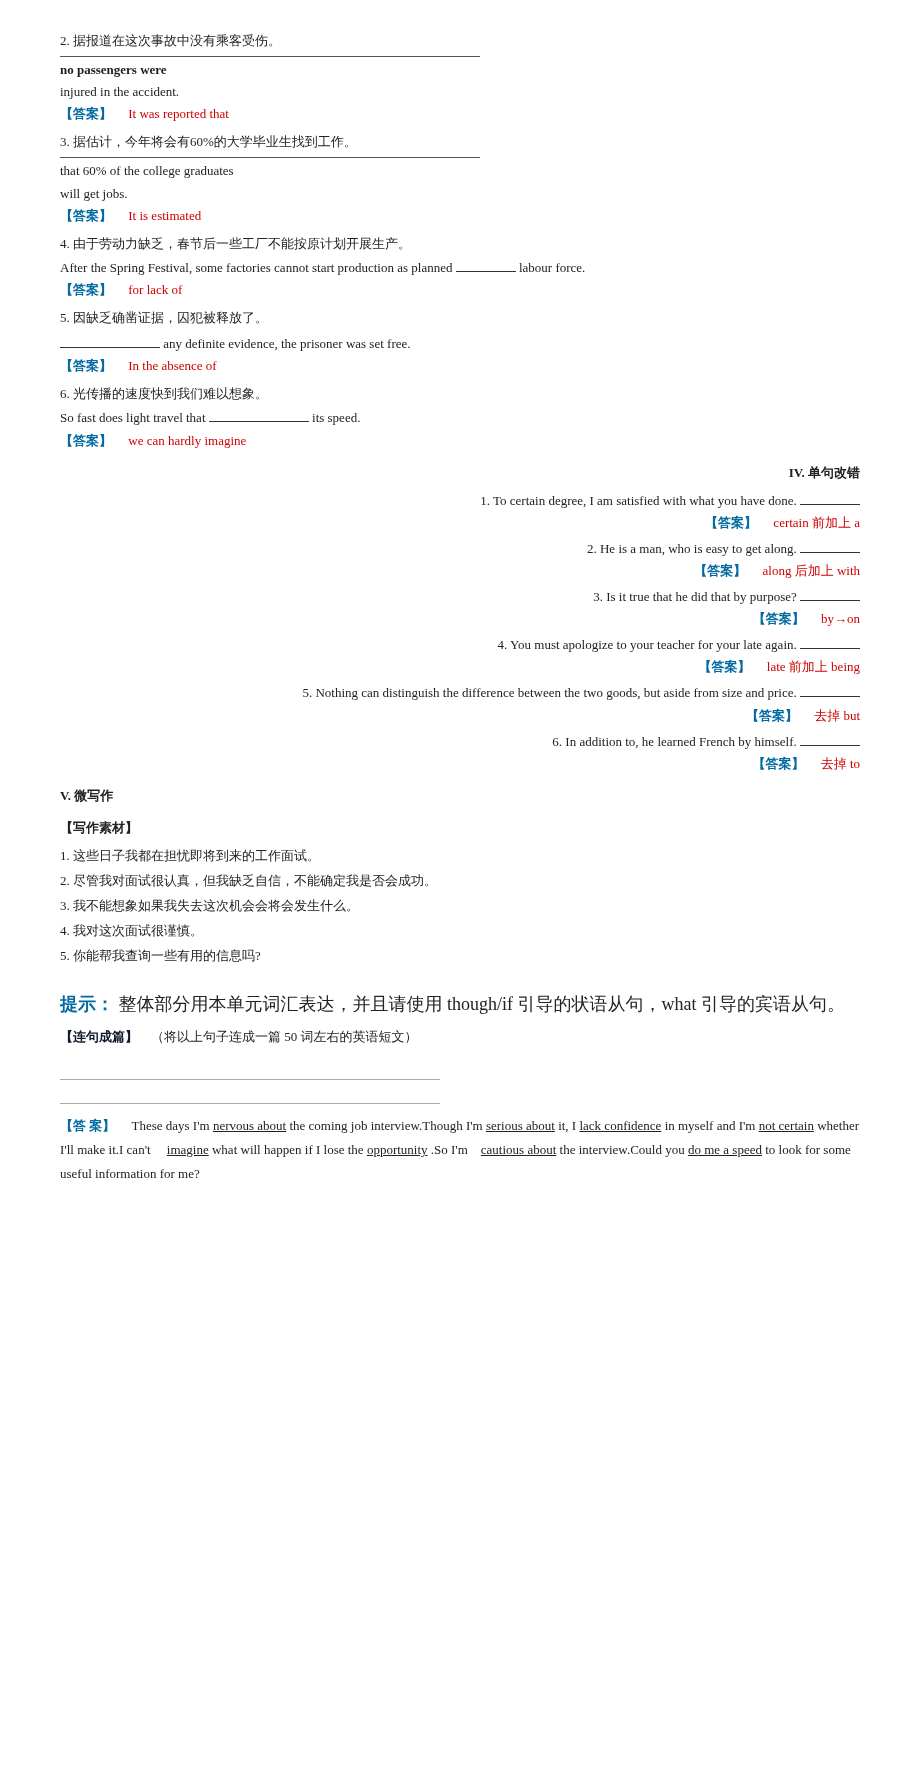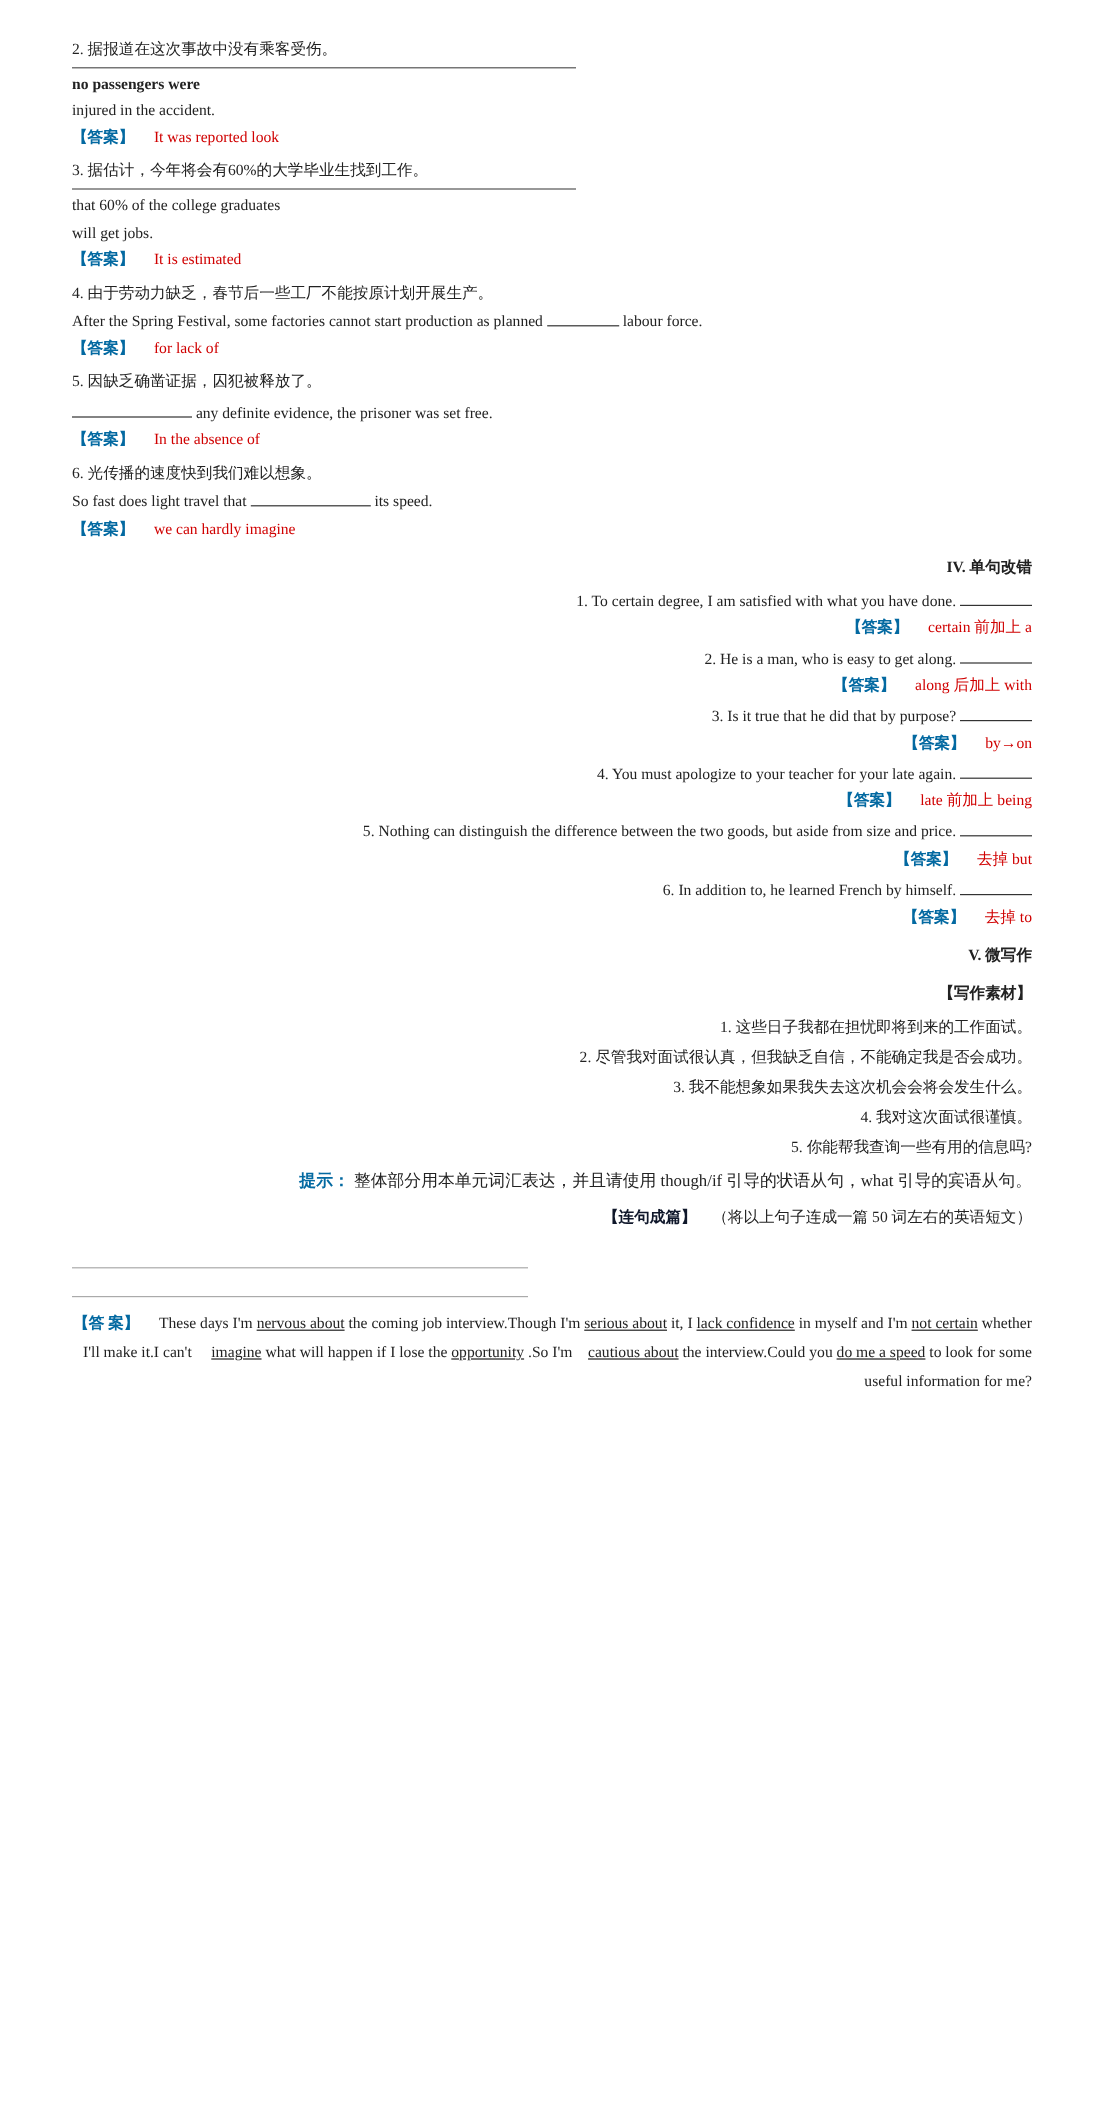--- a/index.html
+++ b/index.html
@@ -37,21 +37,20 @@
       display: inline-block;
       border-bottom: 1px solid #333;
       min-width: 100px;
     }
     .section-heading {
       font-weight: bold;
       margin: 10px 0 6px 0;
     }
     .writing-section {
       margin-top: 10px;
-      text-align: right;
     }
     .writing-item {
       margin-bottom: 3px;
     }
     .answer-para {
       margin-top: 10px;
       line-height: 1.85;
     }
     u {
       text-decoration: underline;
@@ -60,42 +59,42 @@
       margin: 10px 0 6px 0;
     }
     .compose-line {
       border-bottom: 1px solid #aaa;
       width: 380px;
       height: 22px;
       display: block;
       margin-bottom: 2px;
     }
     .hint-line {
-      margin: 6px 0 4px 0;
-      font-size: 14px;
+      margin: 22px 0 4px 0;
+      font-size: 18px;
     }
     .lian-ju {
       font-weight: bold;
       color: #0f172a;
     }
   </style>
 </head>
 <body>
 
 <div class="section-item">
   <div>2. 据报道在这次事故中没有乘客受伤。</div>
   <div style="margin-top:4px;font-weight:bold;">
     <span class="blank-line-long"></span>
     <span>no passengers were</span>
   </div>
   <div>injured in the accident.</div>
   <div class="answer-line">
     <span class="answer-tag">【答案】</span>
     &nbsp;&nbsp;&nbsp;
-    <span>It was reported look</span>
+    <span>It was reported that</span>
   </div>
 </div>
 
 <div class="section-item">
   <div>3. 据估计，今年将会有60%的大学毕业生找到工作。</div>
   <div style="margin-top:4px;">
     <span class="blank-line-long"></span>
     <span>that 60% of the college graduates</span>
   </div>
   <div>will get jobs.</div>

